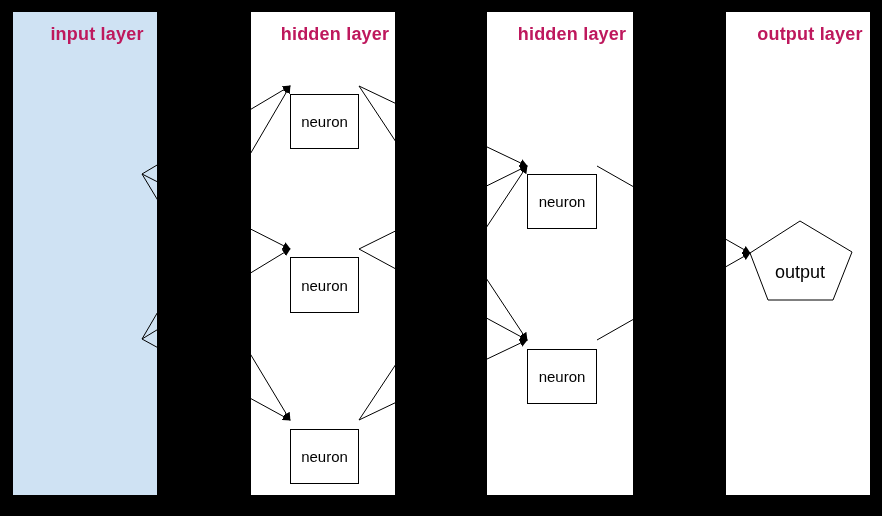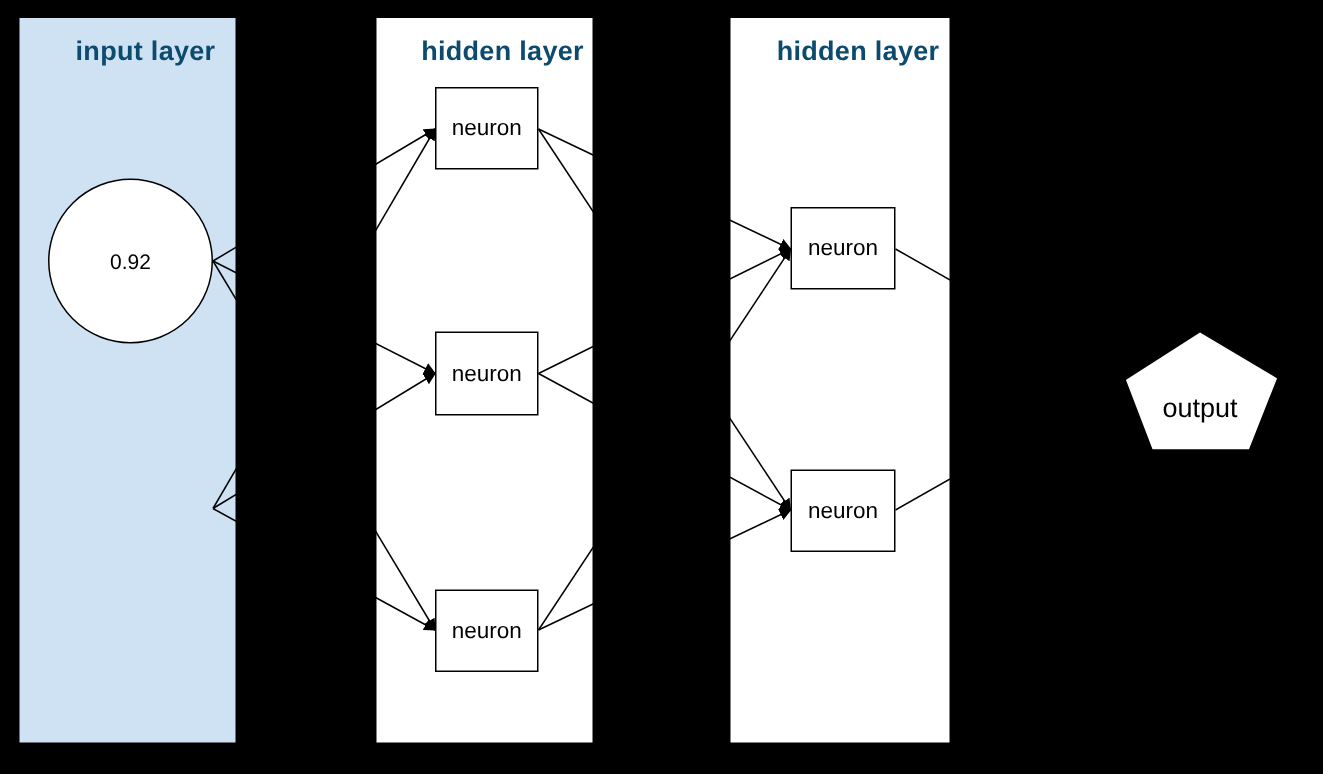--- a/index.html
+++ b/index.html
@@ -3,26 +3,26 @@
 <meta charset="utf-8">
 <style>
   html,body{margin:0;padding:0;background:#000;}
   .stage{
     position:relative;width:882px;height:516px;background:#000000;
     overflow:hidden;font-family:"Liberation Sans",sans-serif;color:#000;
   }
   .panel{position:absolute;top:12px;height:483px;z-index:1;}
   .panel-title{
     font-weight:bold;font-size:18px;text-align:center;
-    padding-top:12px;color:#0c4a6e;letter-spacing:0.2px;padding-left:24px;
+    padding-top:12px;color:#be185d;letter-spacing:0.2px;padding-left:24px;
   }
   .node{
     position:absolute;display:flex;align-items:center;justify-content:center;
     background:#ffffff;border:1px solid #000000;box-sizing:border-box;
-    font-size:15px;color:#000;z-index:4;
+    font-size:15px;color:#000;z-index:4;margin-top:36px;
   }
   .circle{border-radius:50%;font-size:14px;}
   .overlay{position:absolute;left:0;top:0;z-index:5;pointer-events:none;}
   .output-label{
     position:absolute;left:750px;top:262px;width:100px;text-align:center;
     font-size:18px;color:#000;z-index:6;
   }
 </style>
 </head>
 <body>
@@ -34,24 +34,24 @@
   </div>
 
   <div class="panel" style="left:251px;width:144px;background:#ffffff;">
     <div class="panel-title">hidden layer</div>
   </div>
 
   <div class="panel" style="left:487px;width:146px;background:#ffffff;">
     <div class="panel-title">hidden layer</div>
   </div>
 
+  <div class="panel" style="left:726px;width:144px;background:#ffffff;">
+    <div class="panel-title">output layer</div>
+  </div>
 
-  <div class="node circle" style="left:32px;top:119px;width:110px;height:110px;">
-    <span>0.92</span>
-  </div>
 
   <div class="node" style="left:290px;top:58px;width:69px;height:55px;">
     <span>neuron</span>
   </div>
   <div class="node" style="left:290px;top:221px;width:69px;height:56px;">
     <span>neuron</span>
   </div>
   <div class="node" style="left:290px;top:393px;width:69px;height:55px;">
     <span>neuron</span>
   </div>

